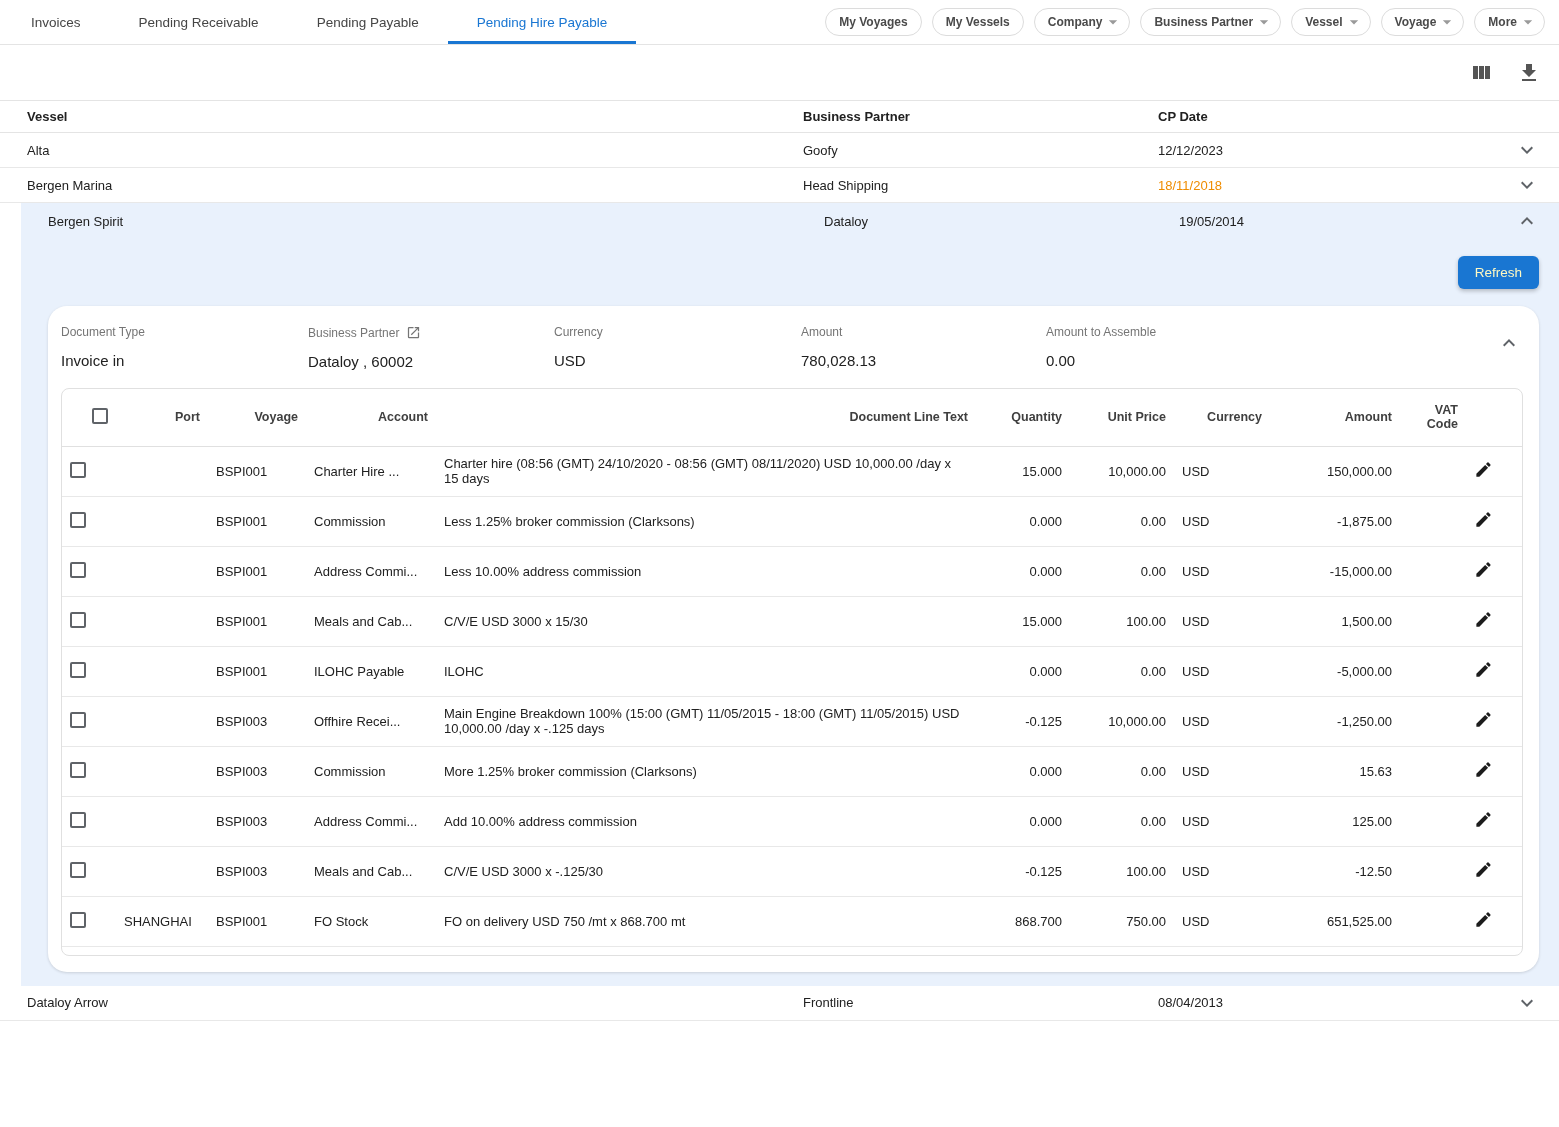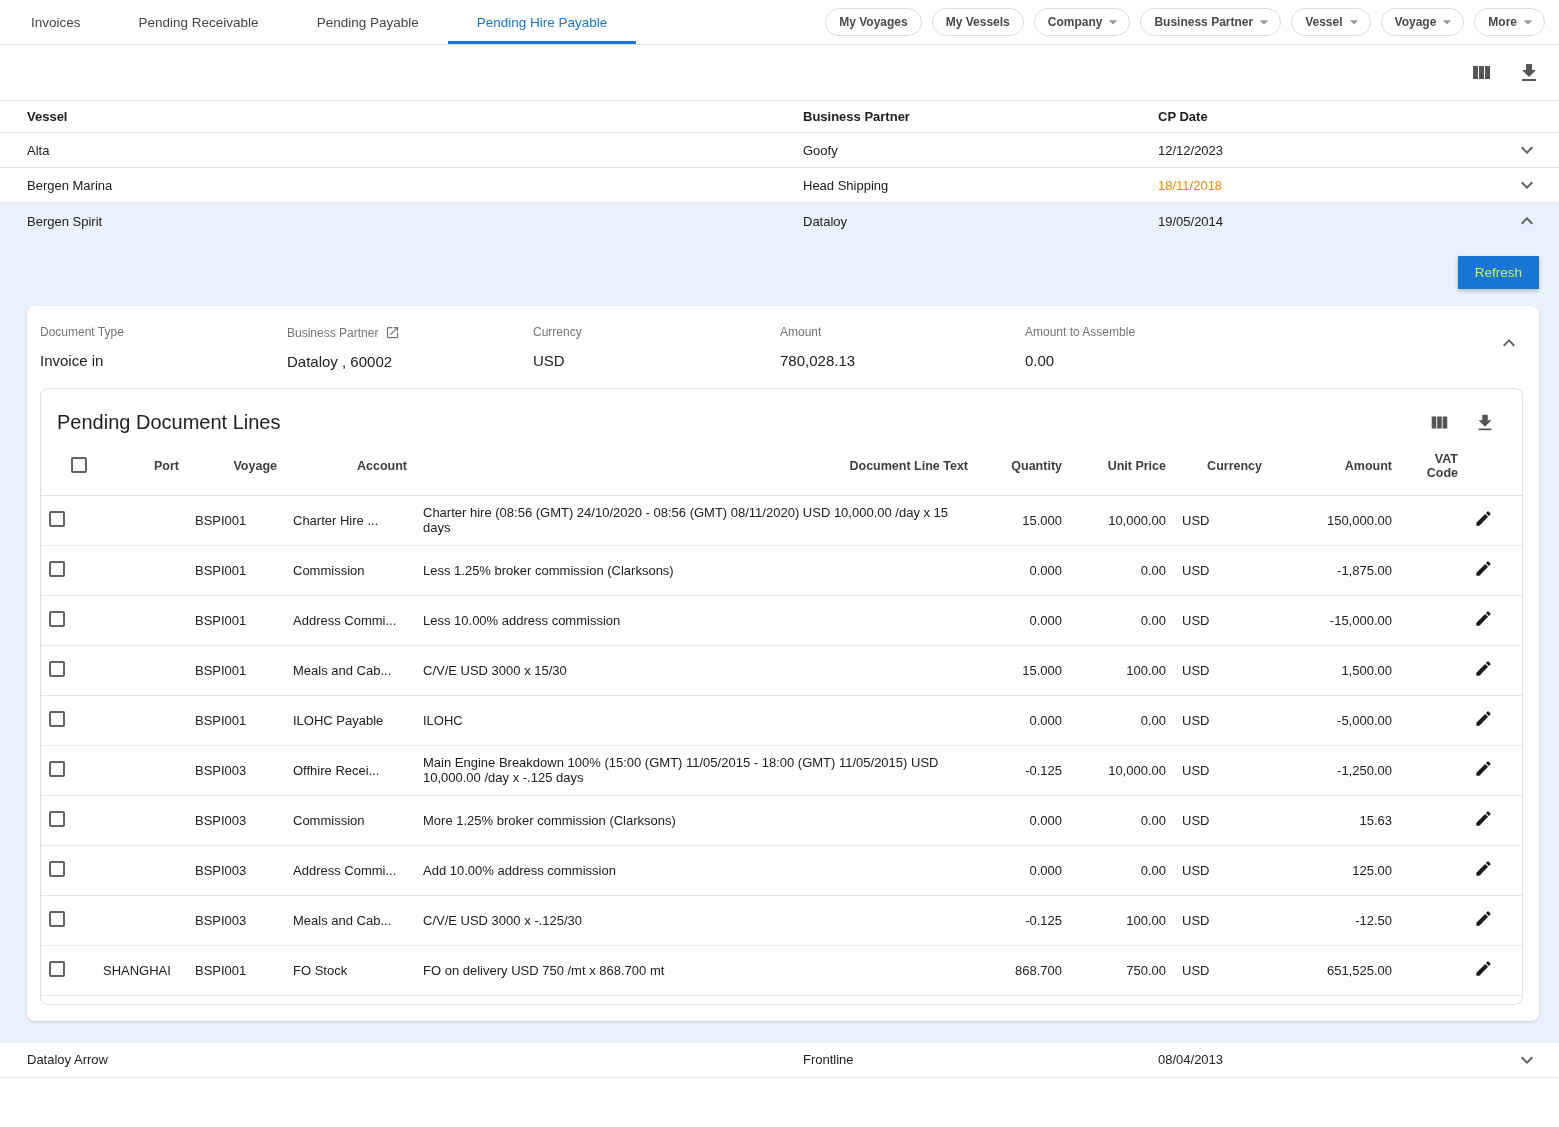--- a/index.html
+++ b/index.html
@@ -28,26 +28,26 @@
 
   
   .vt-head, .vt-row { display:grid; grid-template-columns:776px 355px 1fr 48px; align-items:center; padding-left:27px; padding-right:8px; font-size:13px; }
   .vt-head { height:33px; border-top:1px solid #e4e4e4; border-bottom:1px solid #e4e4e4; font-weight:bold; color:#212121; }
   .vt-row { height:35px; border-bottom:1px solid #e8e8e8; cursor:pointer; background:#fff; }
   .vt-row .chev { justify-self:center; }
   .chev .ic { fill:#5f6368; }
   .warn { color:var(--warning-date,#ef8c00); }
 
   
-  .expanded-wrap { background:var(--expanded-bg,#e9f1fc); padding-bottom:22px; }
+  .expanded-wrap { background:var(--expanded-bg,#e9f1fc); padding-bottom:14px;margin-left:21px; }
   .expanded-wrap .vt-row { border-bottom:none; height:36px; background:transparent; }
   .refresh-row { display:flex; justify-content:flex-end; padding:17px 20px 17px; }
-  .btn-refresh { background:var(--accent,#1976d2); color:#bef264; border:none; border-radius:0; font-size:13.5px; font-family:inherit; padding:9px 17px; box-shadow:0 2px 4px rgba(0,0,0,.24); cursor:pointer; }
-
-  .summary-card { background:#fff; margin:0 20px 0 27px; border-radius:8px; box-shadow:0 1px 3px rgba(0,0,0,.14); padding-bottom:16px; }
+  .btn-refresh { background:var(--accent,#1976d2); color:#fef9c3; border:none; border-radius:6px; font-size:13.5px; font-family:inherit; padding:9px 17px; box-shadow:0 2px 4px rgba(0,0,0,.24); cursor:pointer; }
+
+  .summary-card { background:#fff; margin:0 20px 0 27px; border-radius:19px; box-shadow:0 1px 3px rgba(0,0,0,.14); padding-bottom:16px; }
   .summary-grid { display:grid; grid-template-columns:247px 246px 247px 245px 1fr 44px; padding:19px 8px 10px 13px; align-items:start; }
   .flabel { font-size:12px; color:#757575; display:flex; align-items:center; gap:7px; }
   .flabel .ic { width:15px; height:15px; fill:#757575; cursor:pointer; }
   .fvalue { font-size:15px; color:#212121; margin-top:13px; }
   .collapse-chev { justify-self:center; margin-top:6px; cursor:pointer; }
 
   
   .lines-card { margin:8px 16px 0 13px; border:1px solid #e0e0e0; border-radius:8px; background:#fff; padding-bottom:8px; overflow:hidden; }
   .lines-head { display:flex; justify-content:space-between; align-items:center; padding:22px 26px 4px 16px; }
   .lines-title { font-size:20px; color:#1f1f1f; font-weight:normal; }
@@ -237,35 +237,20 @@
         <div class="fvalue">0.00</div>
       </div>
       <span class="chev collapse-chev">
           <svg class="ic">
             <use href="#i-expand-less"></use>
           </svg>
         </span>
     </div>
 
     <div class="lines-card">
-      <div class="lines-head">
-        <h2 class="lines-title">Pending Document Lines</h2>
-        <div class="lines-icons">
-          <button class="icon-btn">
-              <svg class="ic">
-                <use href="#i-columns"></use>
-              </svg>
-            </button>
-          <button class="icon-btn">
-              <svg class="ic">
-                <use href="#i-download"></use>
-              </svg>
-            </button>
-        </div>
-      </div>
 
       <table class="lines">
         <colgroup>
           <col style="width:54px">
             <col style="width:92px">
             <col style="width:98px">
             <col style="width:130px">
           <col>
             <col style="width:94px" class="num">
             <col style="width:104px">

